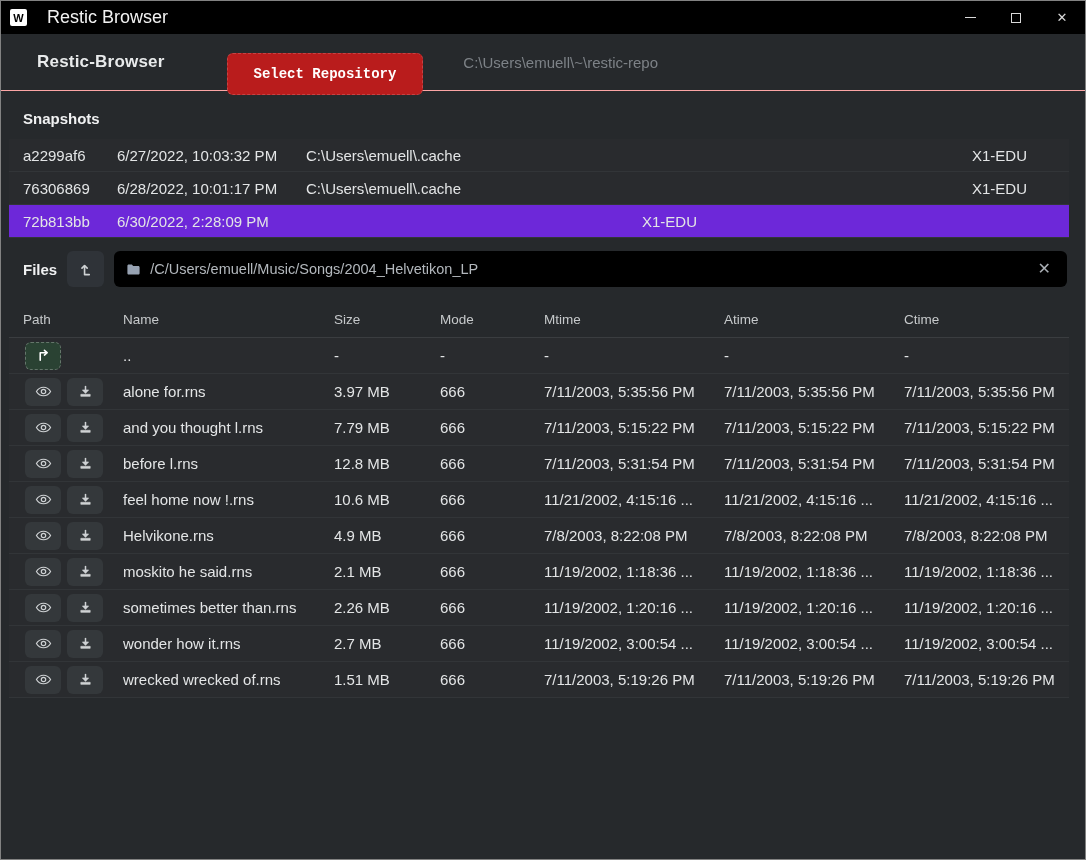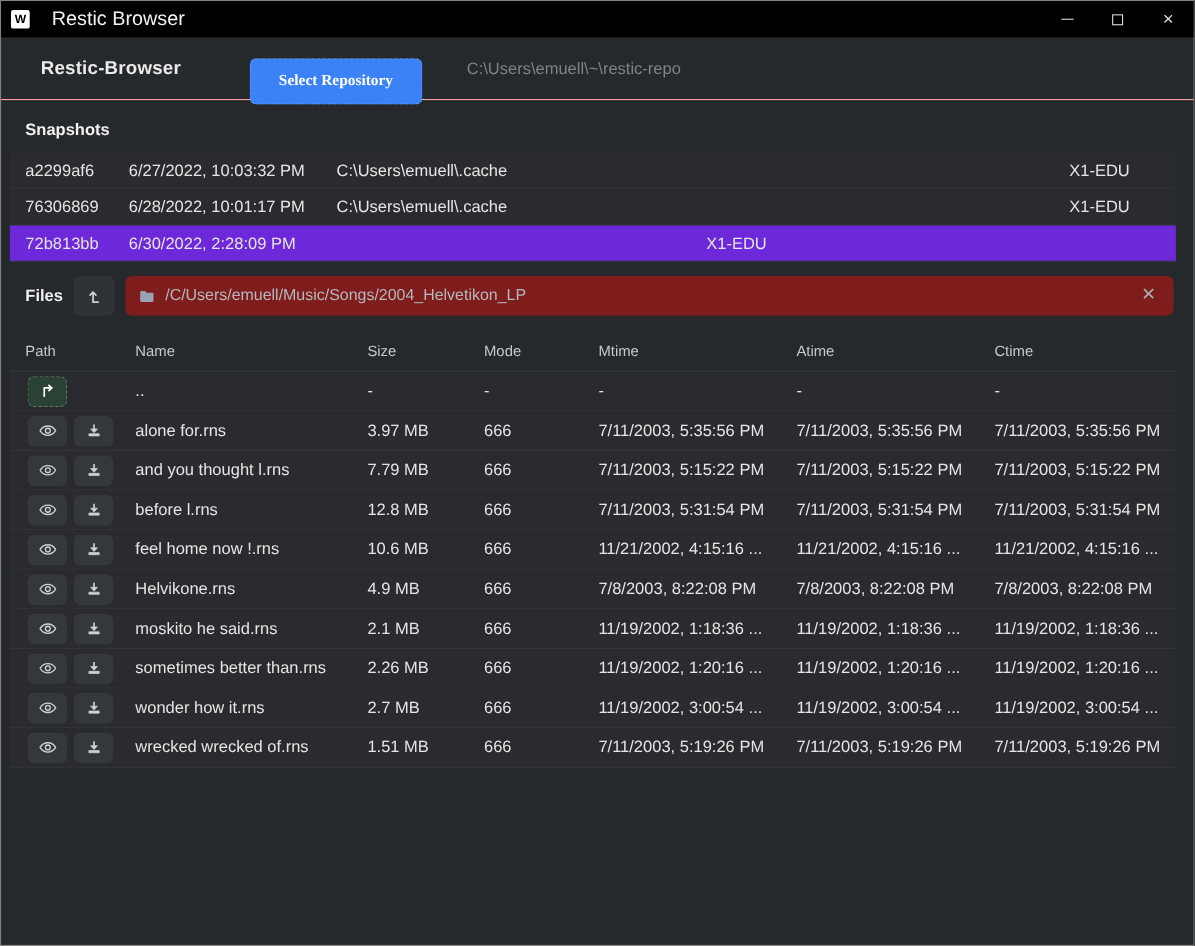--- a/index.html
+++ b/index.html
@@ -23,23 +23,23 @@
   .win-title { color:#f2f2f2; font-size:18px; margin-left:20px; flex:1; }
   .win-controls { display:flex; height:100%; }
   .ctrl { width:46px; height:100%; display:flex; align-items:center; justify-content:center; color:#d9d9d9; font-size:13px; }
   .ctrl .minbar { width:11px; height:1px; background:#d9d9d9; }
   .ctrl .maxbox { width:10px; height:10px; border:1px solid #d9d9d9; }
 
   
   .app-header { height:57px; display:flex; align-items:center; padding:0 36px; flex:none; border-bottom:1px solid #fca5a5; }
   .app-title { font-size:17px; font-weight:bold; letter-spacing:.2px; }
   .btn-select-repo {
-    margin-left:62px; background:#3b82f6; color:#fff; font-weight:bold; font-size:14px;
+    margin-left:62px; background:#b91c1c; color:#fff; font-weight:bold; font-size:14px;
     border:1px dashed rgba(255,255,255,.18); border-radius:6px; padding:12px 26px;
-    font-family:Liberation Serif, serif; cursor:pointer;margin-top:24px;
+    font-family:Liberation Mono, monospace; cursor:pointer;margin-top:24px;
   }
   .repo-path { margin-left:40px; color:#7d8287; font-size:15px; }
 
   
   .section-title { font-size:15px; font-weight:bold; color:#f0f1f2; }
   .snap-title-wrap { padding:19px 22px 12px; }
 
   
   .snap-table { margin:0 16px 0 8px; }
   .snap-grid { display:grid; grid-template-columns:94px 189px 336px 330px 1fr; }
@@ -49,21 +49,21 @@
   .snap-row.selected { background:#6d28d9; }
 
   
   .files-bar { display:flex; align-items:center; padding:13px 18px 12px 22px; gap:10px; }
   .files-title { flex:none; }
   .tool-btn {
     width:37px; height:36px; background:#2f3338; border:none; border-radius:6px;
     color:#cfd2d4; display:flex; align-items:center; justify-content:center; cursor:pointer;
   }
   .path-bar {
-    flex:1; height:36px; background:#7f1d1d; border-radius:6px;
+    flex:1; height:36px; background:#000000; border-radius:6px;
     display:flex; align-items:center; padding:0 12px; gap:9px;
   }
   .path-bar .path-text { flex:1; color:#b3b8bd; font-size:14.5px; white-space:nowrap; overflow:hidden; }
   .clear-x { color:#a9aeb4; font-size:16px; cursor:pointer; line-height:1; padding:2px 4px; }
 
   
   .files-table { margin:0 16px 0 8px; }
   .files-grid { display:grid; grid-template-columns:100px 211px 106px 104px 180px 180px 1fr; }
   .files-grid > div { padding-left:14px; white-space:nowrap; overflow:hidden; }
   .files-head { height:37px; align-items:center; color:#c6c9cb; font-size:13.5px; border-bottom:1px solid #3a3d40; margin-top:2px; }

